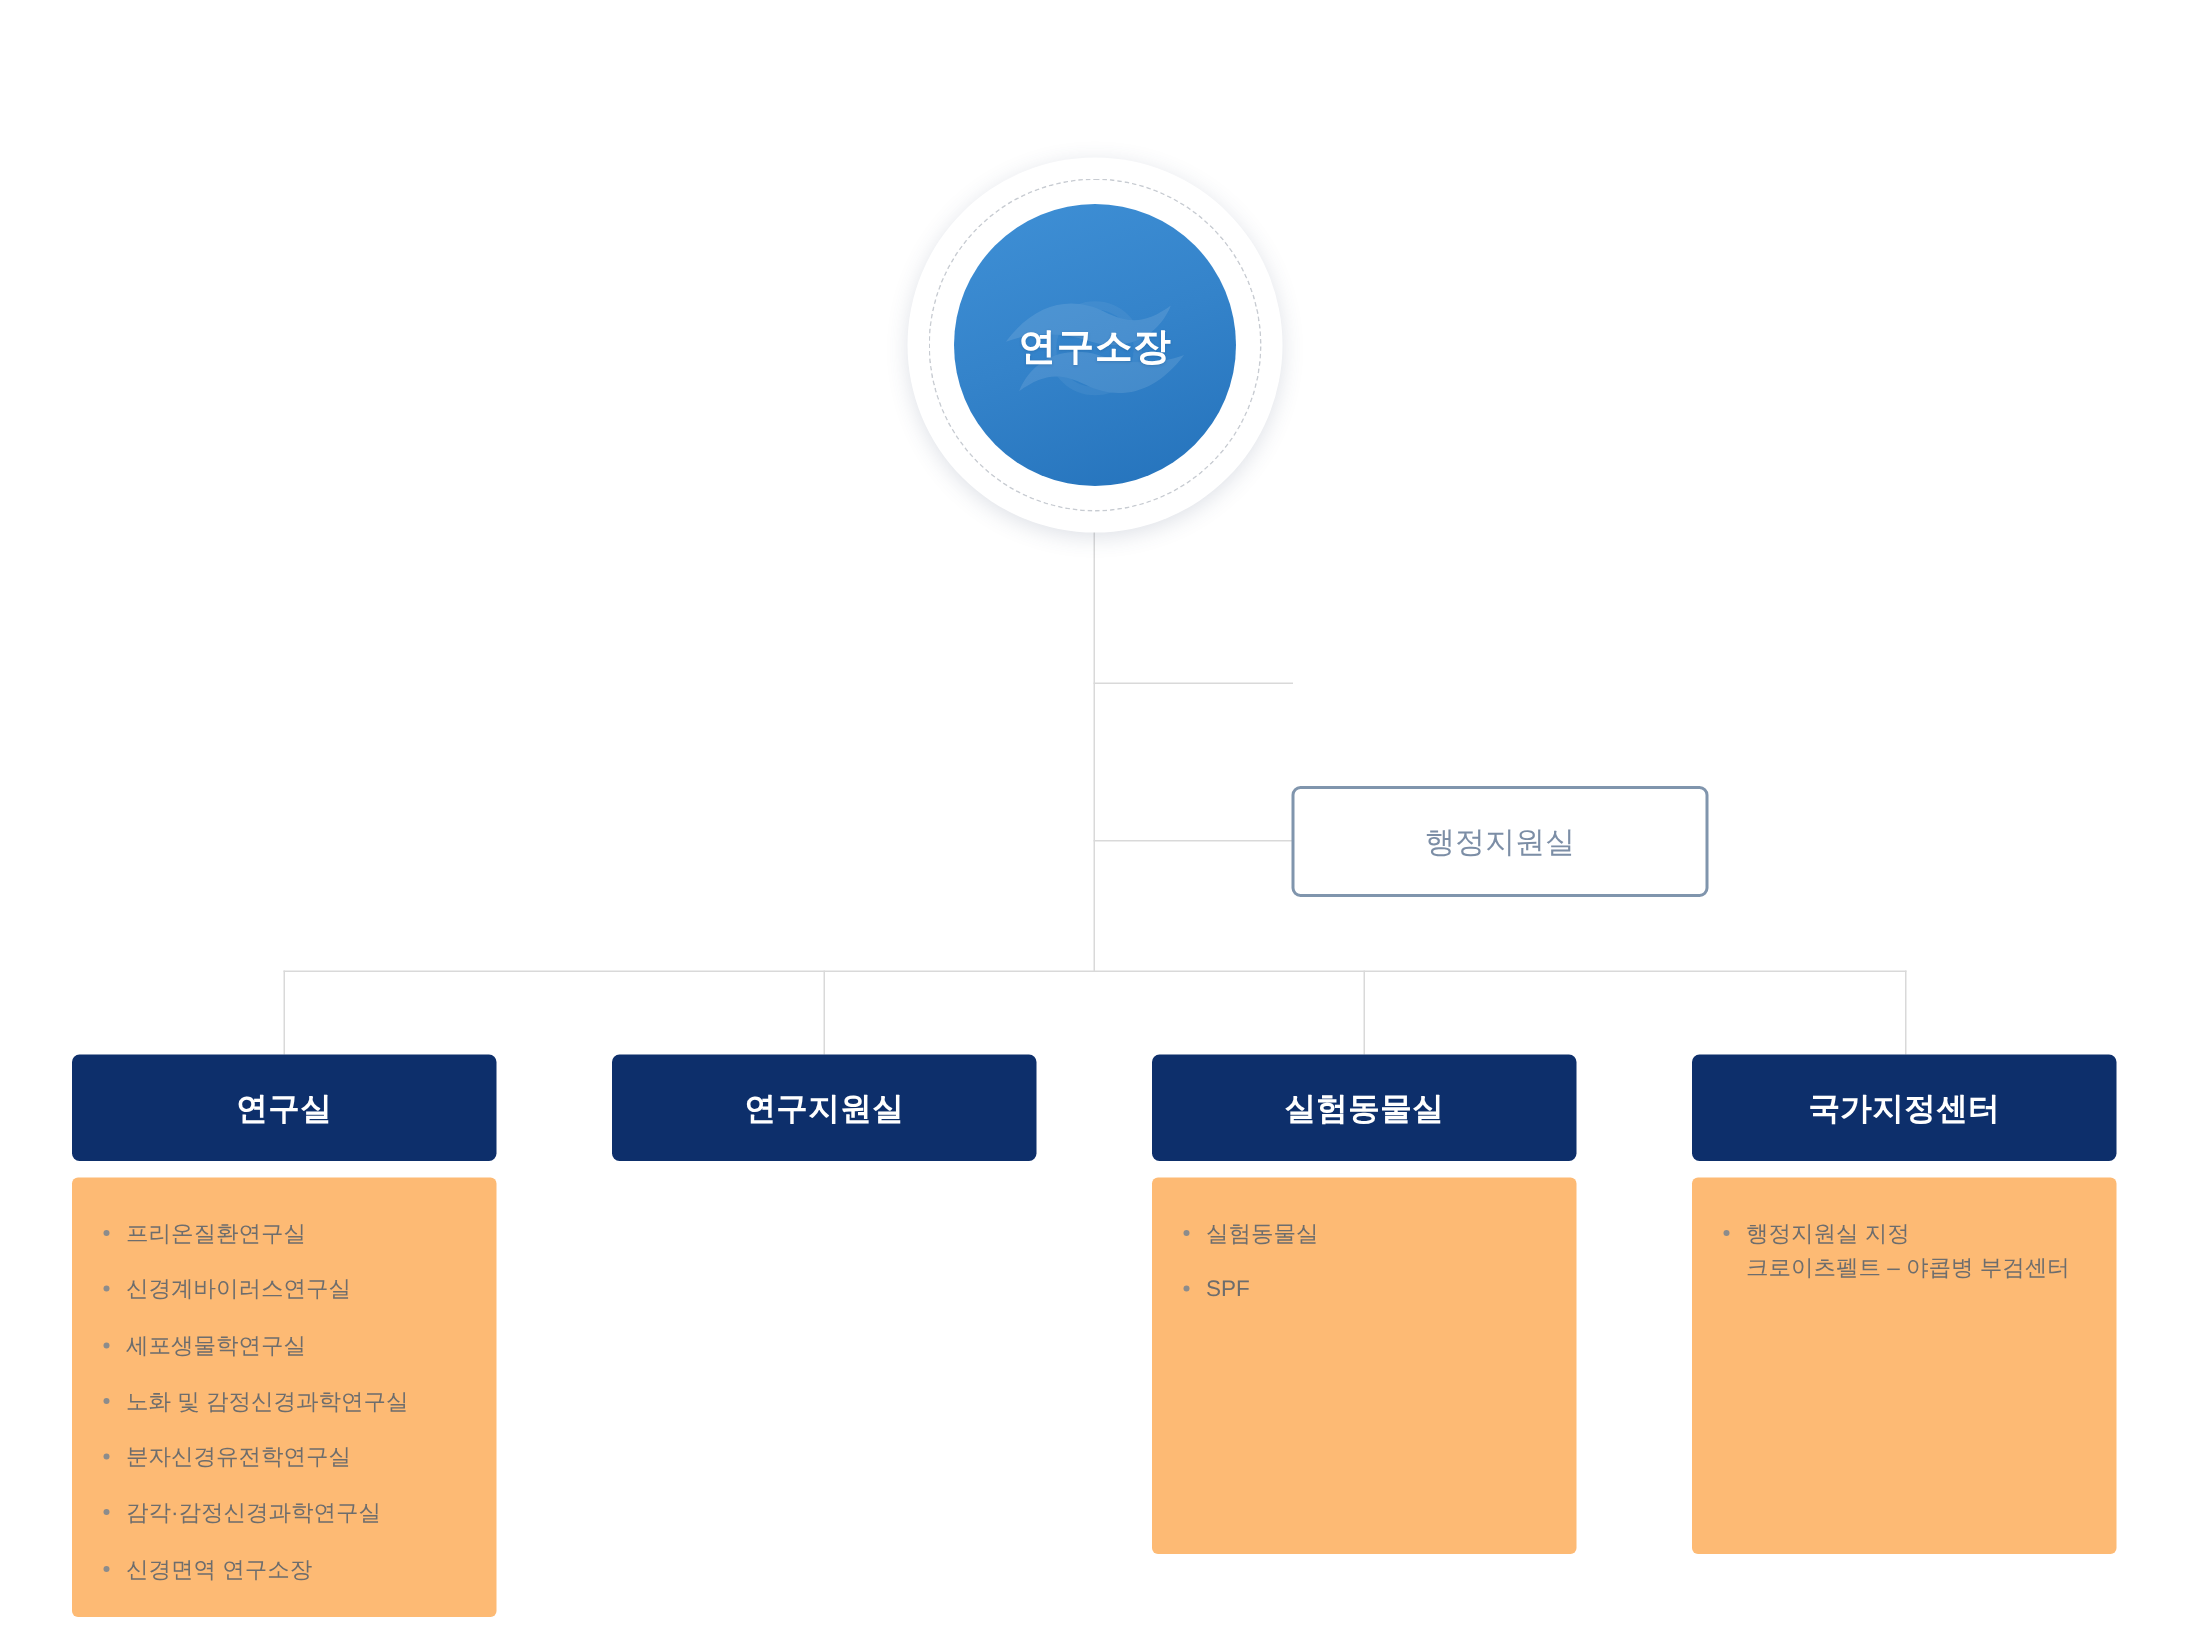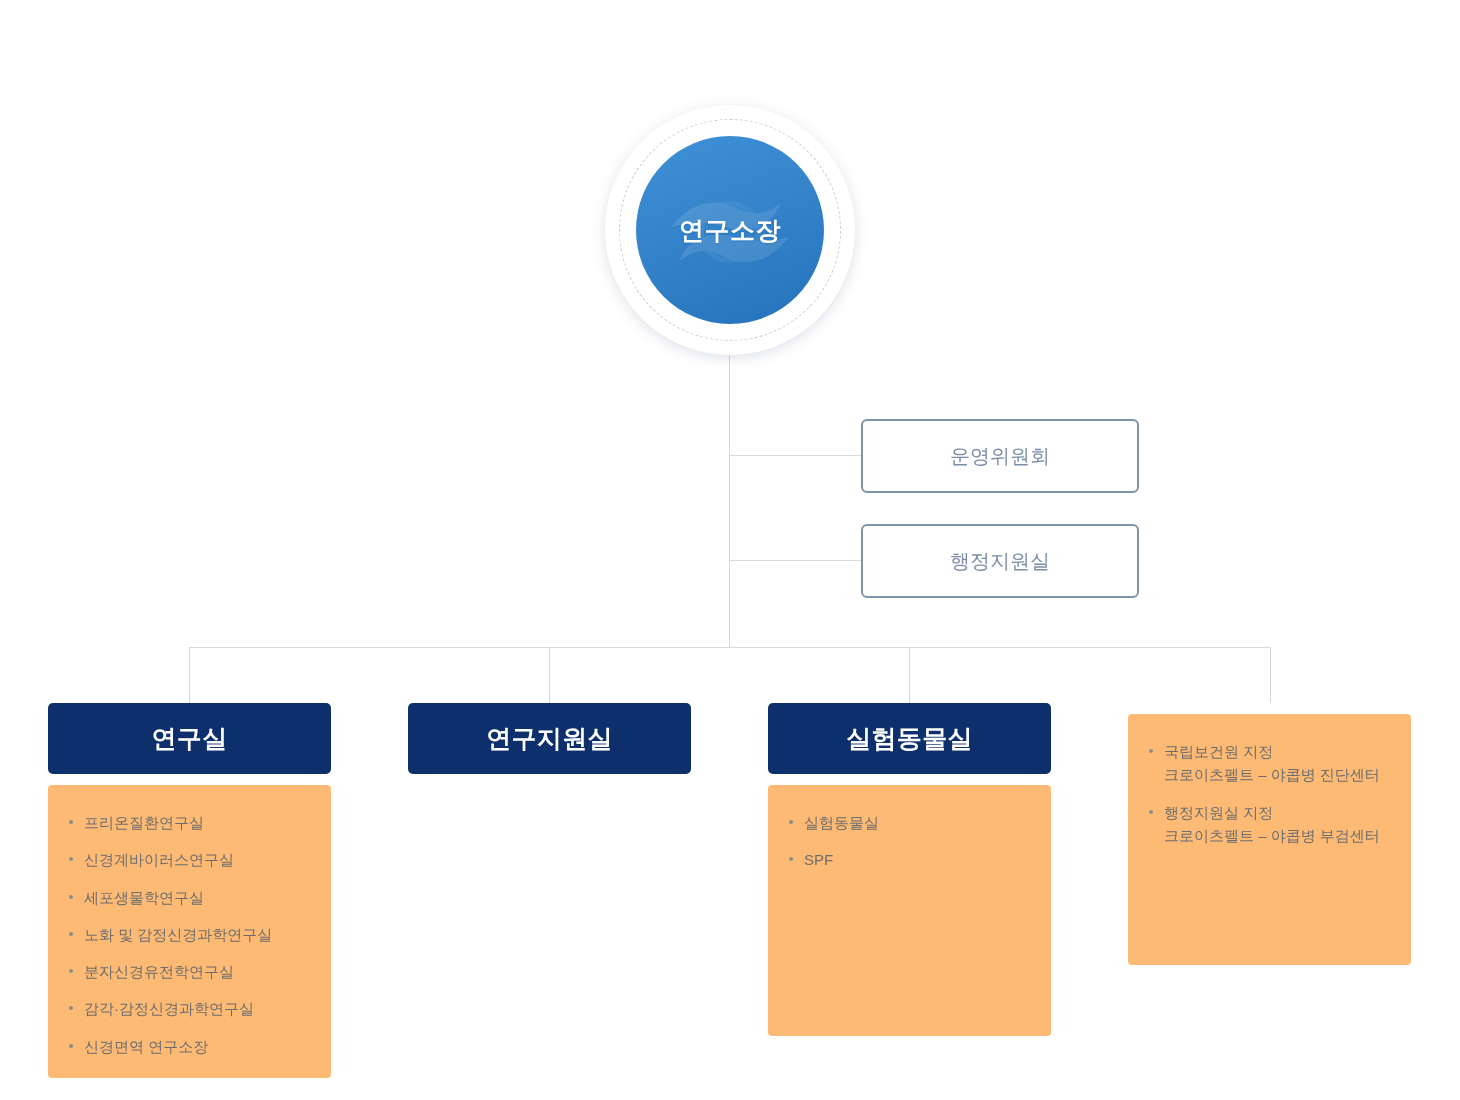--- a/index.html
+++ b/index.html
@@ -154,21 +154,21 @@
     width: 283px;
   }
   .col-head {
     height: 71px;
     border-radius: 5px;
     background: #0d2f6b;
     display: flex;
     align-items: center;
     justify-content: center;
     color: #ffffff;
-    font-size: 25px;
+    font-size: 21px;
     font-weight: 700;
     letter-spacing: 0.3px;
   }
   .col-body {
     margin-top: 11px;
     min-height: 251px;
     background: #fdba74;
     border-radius: 4px;
     padding: 26px 18px 20px 18px;
     box-sizing: border-box;
@@ -224,23 +224,20 @@
         <g fill="#ffffff" opacity="0.22">
           <path d="M6,58 C24,34 46,30 66,40 C82,48 92,46 106,36 C98,56 78,64 58,58 C40,52 22,52 6,58 Z"></path>
           <path d="M114,66 C96,90 74,94 54,84 C38,76 28,78 14,88 C22,68 42,60 62,66 C80,72 98,72 114,66 Z"></path>
           <circle cx="60" cy="62" r="26" fill="none" stroke="#ffffff" stroke-width="5" opacity="0.5"></circle>
         </g>
       </svg>
       <span class="root-label">연구소장</span>
     </div>
   </div>
 
-  <div class="side-box side-box-committee">
-    <span>운영위원회</span>
-  </div>
   <div class="side-box side-box-admin">
     <span>행정지원실</span>
   </div>
 
   <div class="columns">
 
     <div class="column">
       <div class="col-head">
         <span>연구실</span>
       </div>
@@ -269,26 +266,25 @@
       </div>
       <div class="col-body">
         <ul class="col-list">
           <li><span>실험동물실</span></li>
           <li><span>SPF</span></li>
         </ul>
       </div>
     </div>
 
     <div class="column">
+      <div class="col-head">
+        <span>국가지정센터</span>
+      </div>
       <div class="col-body">
         <ul class="col-list">
-          <li>
-            <span>국립보건원 지정</span>
-            <span class="li-sub">크로이츠펠트 – 야콥병 진단센터</span>
-          </li>
           <li>
             <span>행정지원실 지정</span>
             <span class="li-sub">크로이츠펠트 – 야콥병 부검센터</span>
           </li>
         </ul>
       </div>
     </div>
 
   </div>
 </div>

